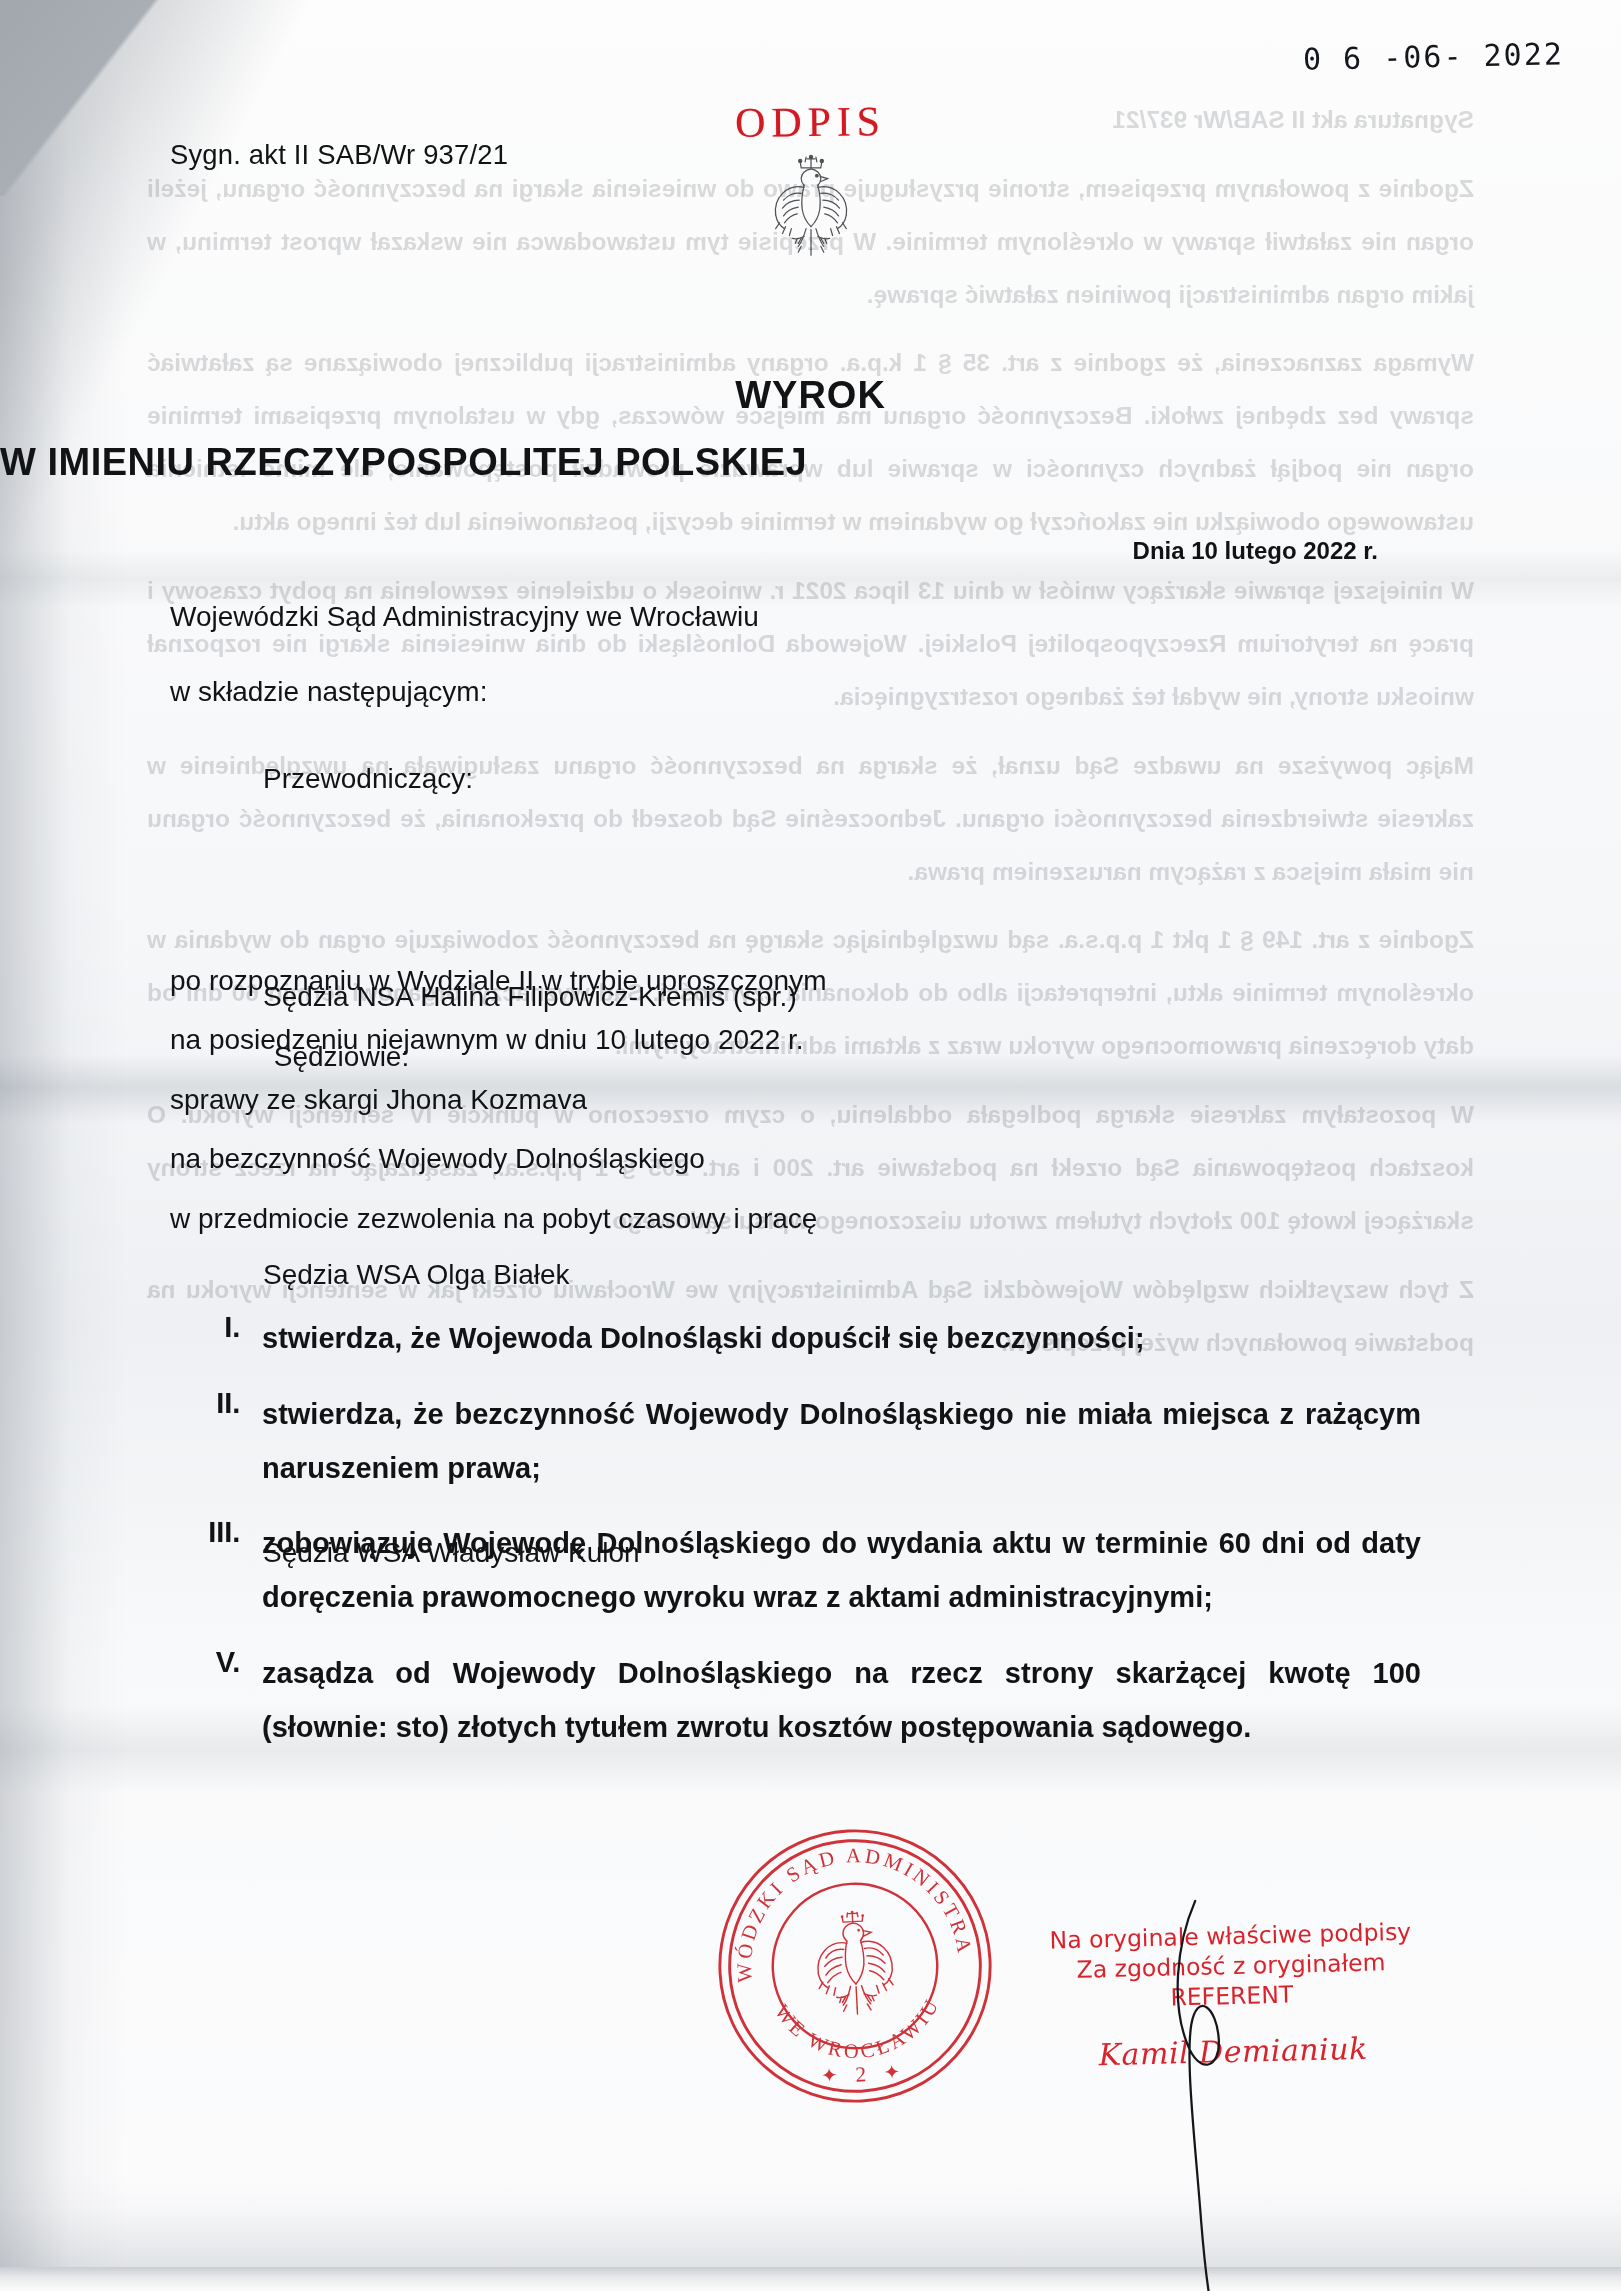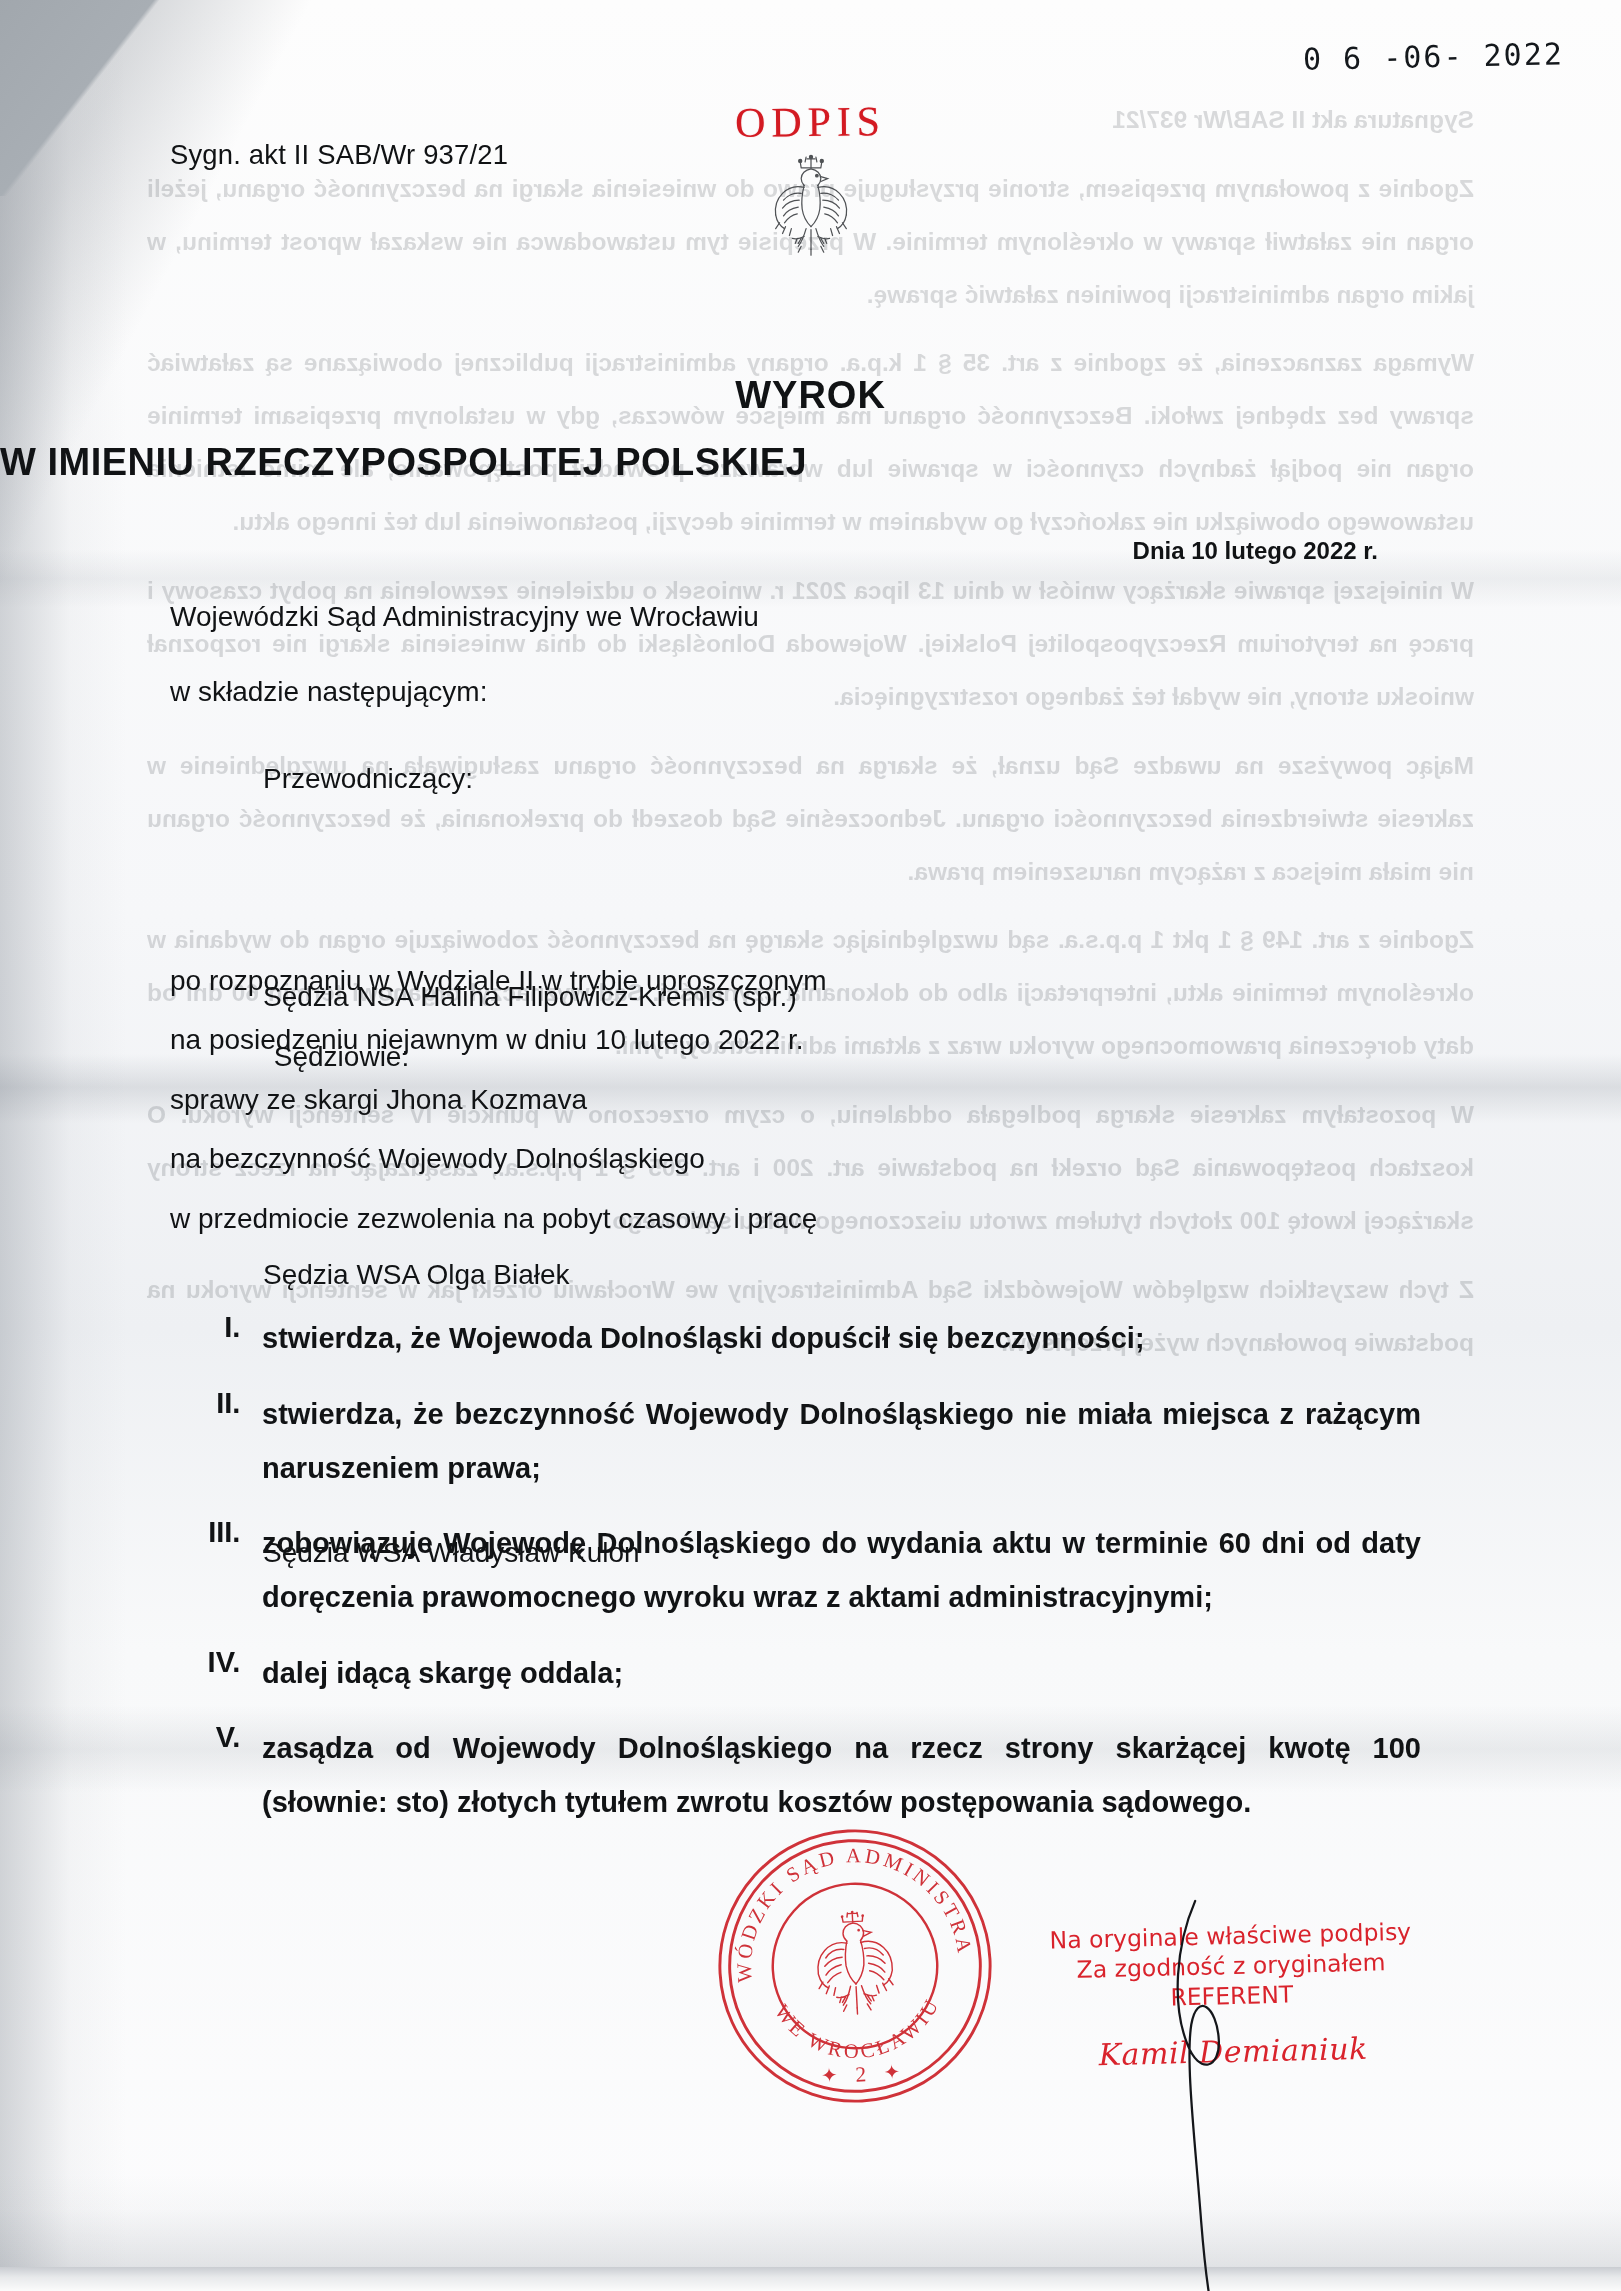--- a/index.html
+++ b/index.html
@@ -379,24 +379,20 @@
           <div class="ruling-num">I.</div>
           <div class="ruling-body">stwierdza, że Wojewoda Dolnośląski dopuścił się bezczynności;</div>
         </div>
         <div class="ruling">
           <div class="ruling-num">II.</div>
           <div class="ruling-body">stwierdza, że bezczynność Wojewody Dolnośląskiego nie miała miejsca z rażącym naruszeniem prawa;</div>
         </div>
         <div class="ruling">
           <div class="ruling-num">III.</div>
           <div class="ruling-body">zobowiązuje Wojewodę Dolnośląskiego do wydania aktu w terminie 60 dni od daty doręczenia prawomocnego wyroku wraz z aktami administracyjnymi;</div>
-        </div>
-        <div class="ruling">
-          <div class="ruling-num">IV.</div>
-          <div class="ruling-body">dalej idącą skargę oddala;</div>
         </div>
         <div class="ruling">
           <div class="ruling-num">V.</div>
           <div class="ruling-body">zasądza od Wojewody Dolnośląskiego na rzecz strony skarżącej kwotę 100 (słownie: sto) złotych tytułem zwrotu kosztów postępowania sądowego.</div>
         </div>
       </div>
 
     <div class="seal">
       <svg width="282" height="282" viewBox="0 0 288 288" id="seal-svg">
         <defs>

